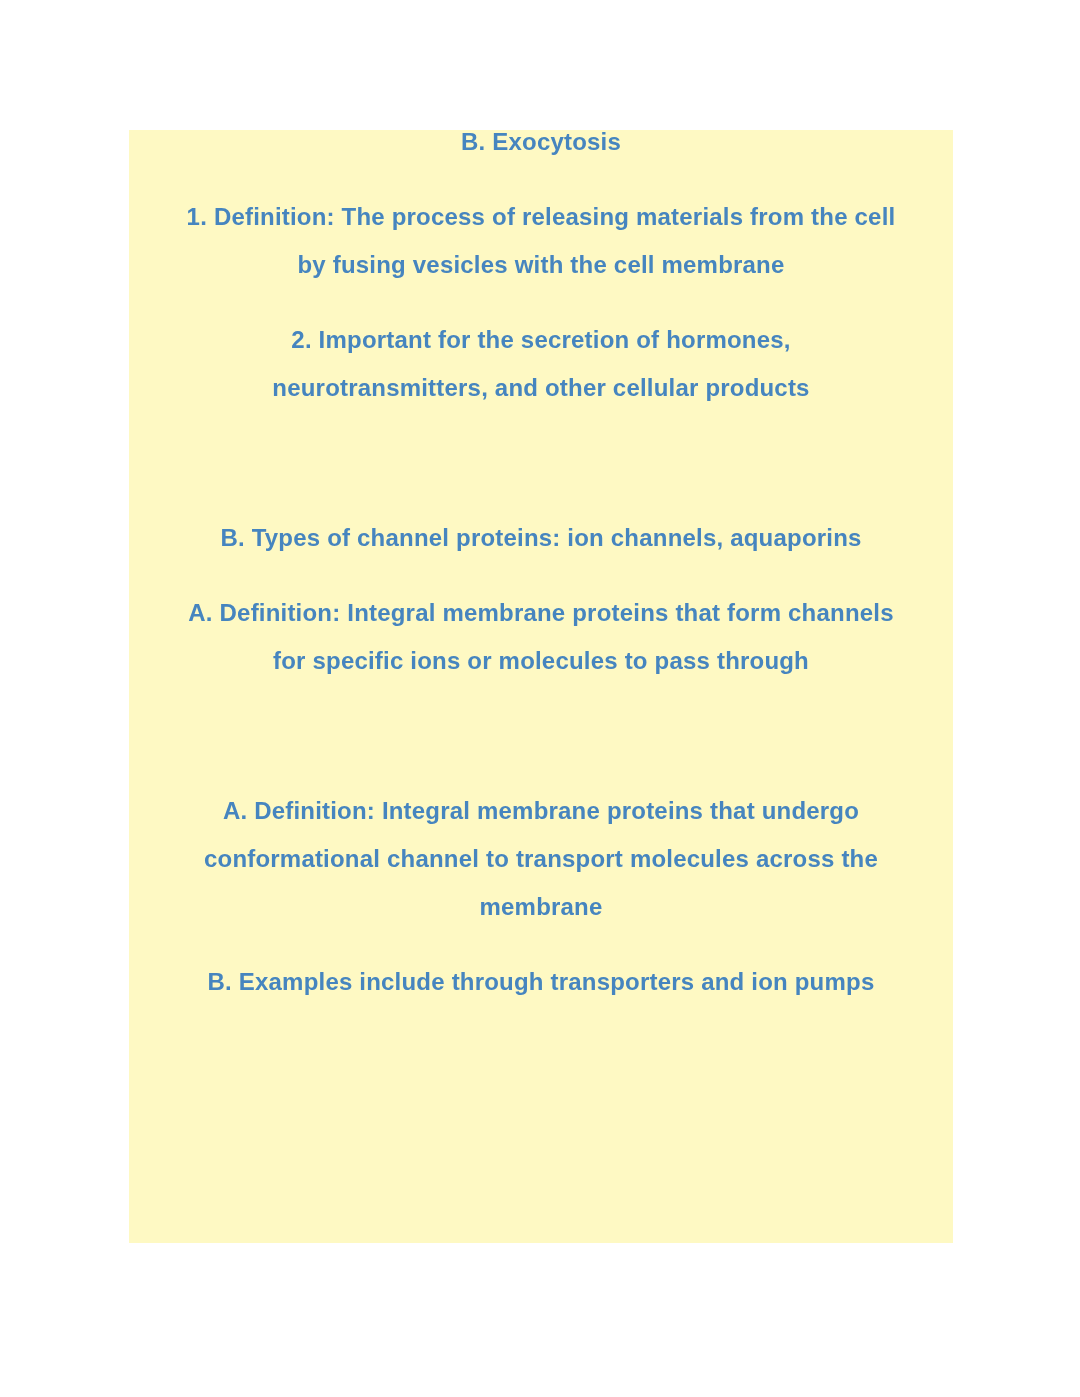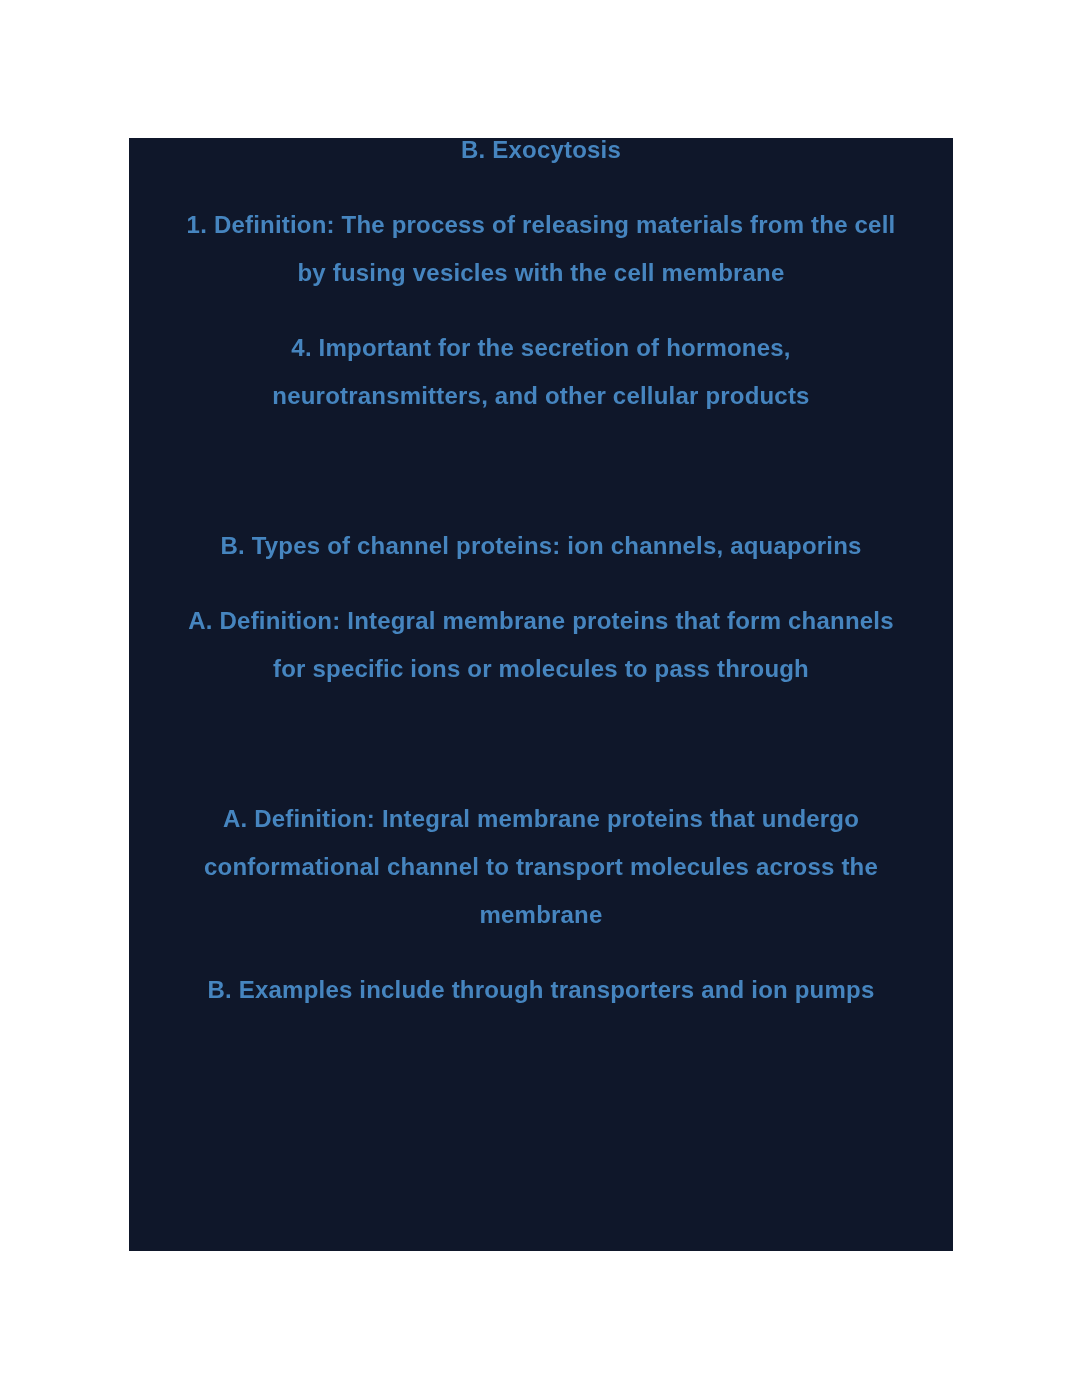--- a/index.html
+++ b/index.html
@@ -10,24 +10,24 @@
   body {
     width: 1080px;
     height: 1397px;
     position: relative;
     font-family: "Liberation Sans", sans-serif;
     overflow: hidden;
   }
   .sheet {
     position: absolute;
     left: 129px;
-    top: 138px;
+    top: 130px;
     width: 824px;
     height: 1113px;
-    background: #0f172a;
+    background: #fef9c3;
     box-sizing: border-box;
     padding: 0 6px;
     text-align: center;
     overflow: hidden;
   }
   .doc-block {
     font-size: 24px;
     line-height: 48px;
     font-weight: bold;
     letter-spacing: 0.2px;
@@ -47,21 +47,21 @@
   }
 </style>
 </head>
 <body>
 
 <main class="sheet">
   <div id="doc">
       <div class="doc-block heading">B. Exocytosis</div>
       <div class="doc-block paragraph">1. Definition: The process of releasing materials from the cell
 by fusing vesicles with the cell membrane</div>
-      <div class="doc-block paragraph">4. Important for the secretion of hormones,
+      <div class="doc-block paragraph">2. Important for the secretion of hormones,
 neurotransmitters, and other cellular products</div>
       <div class="doc-block spacer"></div>
       <div class="doc-block paragraph">B. Types of channel proteins: ion channels, aquaporins</div>
       <div class="doc-block paragraph">A. Definition: Integral membrane proteins that form channels
 for specific ions or molecules to pass through</div>
       <div class="doc-block spacer"></div>
       <div class="doc-block paragraph">A. Definition: Integral membrane proteins that undergo
 conformational channel to transport molecules across the
 membrane</div>
       <div class="doc-block paragraph">B. Examples include through transporters and ion pumps</div>

